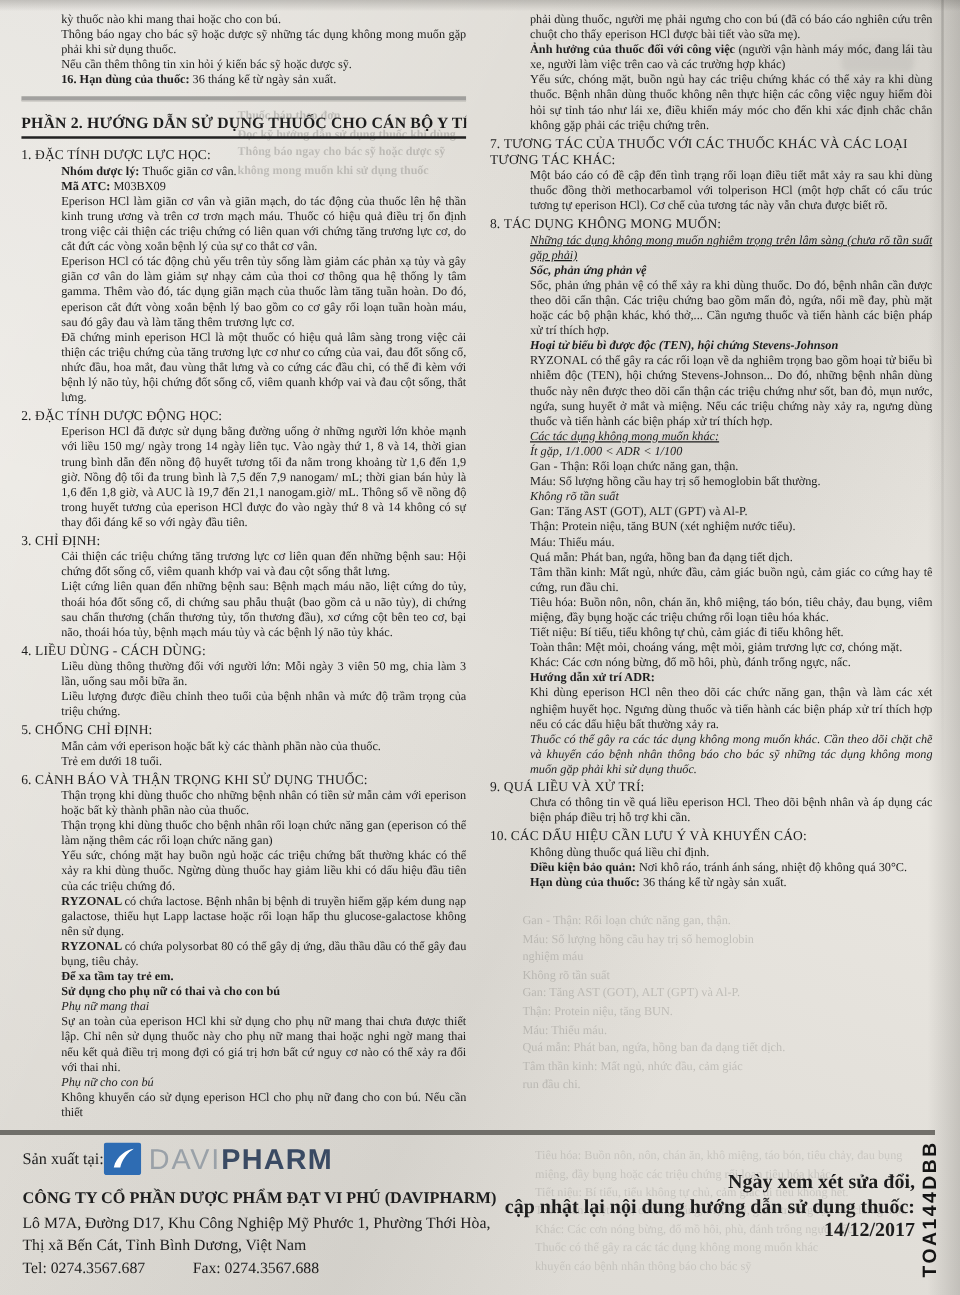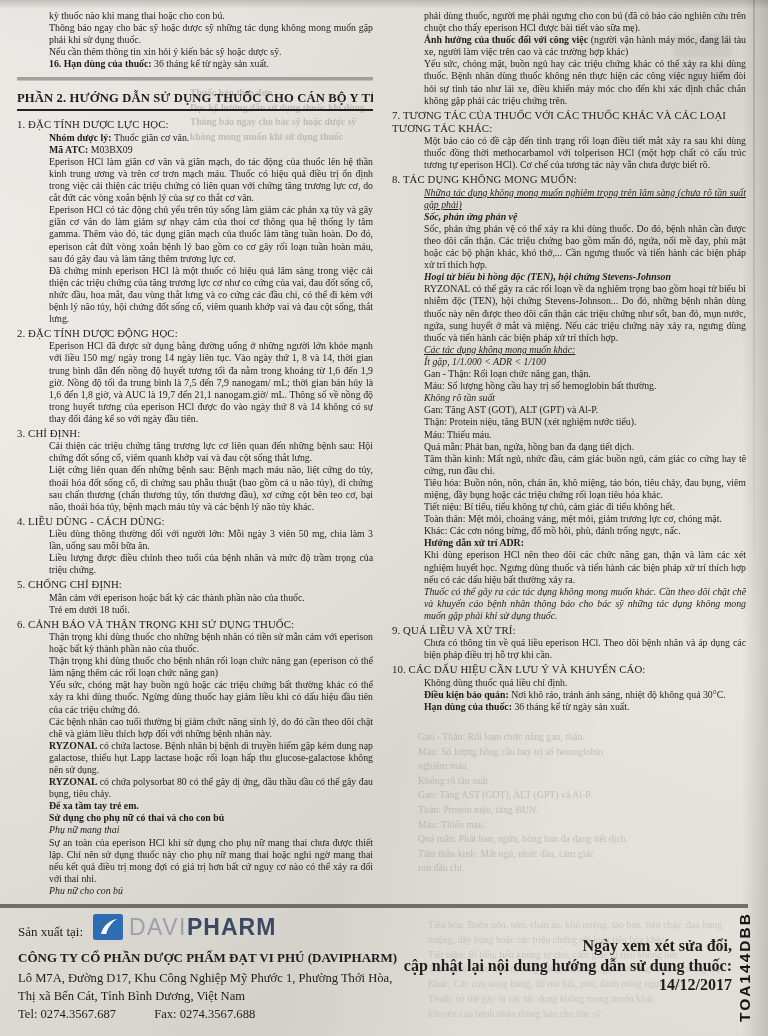--- a/index.html
+++ b/index.html
@@ -33,21 +33,21 @@
   .ghost div{white-space:nowrap;overflow:hidden;margin-left:20px;}
   .ghost-heading-area{top:86px;left:170px;width:202px;opacity:.30;font-size:9.6px;line-height:14.6px;text-align:left;}
   .ghost-back{top:730px;left:398px;width:346px;opacity:.28;font-weight:normal;font-size:9.8px;line-height:14.6px;}
   .ghost-bottom{top:918px;left:408px;width:338px;opacity:.20;font-weight:normal;font-size:9.8px;line-height:14.8px;}
   .ghost-stamp{position:absolute;top:32px;left:666px;width:72px;height:64px;opacity:.15;z-index:1;}
   .ghost-stamp div{background:#8b8b88;border-radius:6px;filter:blur(2px);}
   .stamp-a{width:58px;height:24px;margin:2px auto;}
   .stamp-b{width:64px;height:26px;margin:6px auto;}
   
   .footer-divider{position:absolute;top:904px;left:0;width:748px;height:4px;background:#55544f;opacity:.8;z-index:4;}
-  .footer-made{position:absolute;top:914px;left:18px;display:flex;align-items:flex-end;gap:10px;z-index:5;}
+  .footer-made{position:absolute;top:914px;left:18px;display:flex;align-items:center;z-index:5;}
   .made-label{font-size:13px;}
   .logo{display:flex;align-items:center;gap:6px;}
   .logo-text{font-family:"Liberation Sans",sans-serif;font-size:23px;line-height:26px;}
   .logo-davi{color:#9aa1a8;font-weight:400;letter-spacing:1.5px;}
   .logo-pharm{color:#3a4a63;font-weight:700;letter-spacing:1px;}
   .footer-company{position:absolute;top:950px;left:18px;font-weight:bold;font-size:13px;z-index:5;}
   .footer-addr{position:absolute;top:970px;left:18px;font-size:12.6px;line-height:17.5px;z-index:5;}
   .footer-telfax{position:absolute;top:1007px;left:18px;font-size:12.6px;z-index:5;}
   .footer-telfax .fax{margin-left:38px;}
   .footer-right{position:absolute;top:936px;left:402px;width:330px;text-align:right;font-weight:bold;
@@ -116,21 +116,20 @@
         <div class="sec-heading"><span class="run-n">4. LIỀU DÙNG - CÁCH DÙNG:</span></div>
         <div class="para"><span class="run-n">Liều dùng thông thường đối với người lớn: Mỗi ngày 3 viên 50 mg, chia làm 3 lần, uống sau mỗi bữa ăn.</span></div>
         <div class="para"><span class="run-n">Liều lượng được điều chỉnh theo tuổi của bệnh nhân và mức độ trầm trọng của triệu chứng.</span></div>
         <div class="sec-heading"><span class="run-n">5. CHỐNG CHỈ ĐỊNH:</span></div>
         <div class="para"><span class="run-n">Mẫn cảm với eperison hoặc bất kỳ các thành phần nào của thuốc.</span></div>
         <div class="para"><span class="run-n">Trẻ em dưới 18 tuổi.</span></div>
         <div class="sec-heading"><span class="run-n">6. CẢNH BÁO VÀ THẬN TRỌNG KHI SỬ DỤNG THUỐC:</span></div>
         <div class="para"><span class="run-n">Thận trọng khi dùng thuốc cho những bệnh nhân có tiền sử mẫn cảm với eperison hoặc bất kỳ thành phần nào của thuốc.</span></div>
         <div class="para"><span class="run-n">Thận trọng khi dùng thuốc cho bệnh nhân rối loạn chức năng gan (eperison có thể làm nặng thêm các rối loạn chức năng gan)</span></div>
         <div class="para"><span class="run-n">Yếu sức, chóng mặt hay buồn ngủ hoặc các triệu chứng bất thường khác có thể xảy ra khi dùng thuốc. Ngừng dùng thuốc hay giảm liều khi có dấu hiệu đầu tiên của các triệu chứng đó.</span></div>
-        <div class="para"><span class="run-n">Các bệnh nhân cao tuổi thường bị giảm chức năng sinh lý, do đó cần theo dõi chặt chẽ và giảm liều thích hợp đối với những bệnh nhân này.</span></div>
         <div class="para"><span class="run-b">RYZONAL </span><span class="run-n">có chứa lactose. Bệnh nhân bị bệnh di truyền hiếm gặp kém dung nạp galactose, thiếu hụt Lapp lactase hoặc rối loạn hấp thu glucose-galactose không nên sử dụng.</span></div>
         <div class="para"><span class="run-b">RYZONAL </span><span class="run-n">có chứa polysorbat 80 có thể gây dị ứng, dầu thầu dầu có thể gây đau bụng, tiêu chảy.</span></div>
         <div class="para"><span class="run-b">Để xa tầm tay trẻ em.</span></div>
         <div class="para"><span class="run-b">Sử dụng cho phụ nữ có thai và cho con bú</span></div>
         <div class="para"><span class="run-i">Phụ nữ mang thai</span></div>
         <div class="para"><span class="run-n">Sự an toàn của eperison HCl khi sử dụng cho phụ nữ mang thai chưa được thiết lập. Chỉ nên sử dụng thuốc này cho phụ nữ mang thai hoặc nghi ngờ mang thai nếu kết quả điều trị mong đợi có giá trị hơn bất cứ nguy cơ nào có thể xảy ra đối với thai nhi.</span></div>
         <div class="para"><span class="run-i">Phụ nữ cho con bú</span></div>
         <div class="para"><span class="run-n">Không khuyến cáo sử dụng eperison HCl cho phụ nữ đang cho con bú. Nếu cần thiết</span></div>
       </div>
   </div>
@@ -139,21 +138,21 @@
     <div id="rightBlocks">
         <div class="para"><span class="run-n">phải dùng thuốc, người mẹ phải ngưng cho con bú (đã có báo cáo nghiên cứu trên chuột cho thấy eperison HCl được bài tiết vào sữa mẹ).</span></div>
         <div class="para"><span class="run-b">Ảnh hưởng của thuốc đối với công việc </span><span class="run-n">(người vận hành máy móc, đang lái tàu xe, người làm việc trên cao và các trường hợp khác)</span></div>
         <div class="para"><span class="run-n">Yếu sức, chóng mặt, buồn ngủ hay các triệu chứng khác có thể xảy ra khi dùng thuốc. Bệnh nhân dùng thuốc không nên thực hiện các công việc nguy hiểm đòi hỏi sự tỉnh táo như lái xe, điều khiển máy móc cho đến khi xác định chắc chắn không gặp phải các triệu chứng trên.</span></div>
         <div class="sec-heading"><span class="run-n">7. TƯƠNG TÁC CỦA THUỐC VỚI CÁC THUỐC KHÁC VÀ CÁC LOẠI TƯƠNG TÁC KHÁC:</span></div>
         <div class="para"><span class="run-n">Một báo cáo có đề cập đến tình trạng rối loạn điều tiết mắt xảy ra sau khi dùng thuốc đồng thời methocarbamol với tolperison HCl (một hợp chất có cấu trúc tương tự eperison HCl). Cơ chế của tương tác này vẫn chưa được biết rõ.</span></div>
         <div class="sec-heading"><span class="run-n">8. TÁC DỤNG KHÔNG MONG MUỐN:</span></div>
         <div class="para"><span class="run-u">Những tác dụng không mong muốn nghiêm trọng trên lâm sàng (chưa rõ tần suất gặp phải)</span></div>
         <div class="para"><span class="run-bi">Sốc, phản ứng phản vệ</span></div>
         <div class="para"><span class="run-n">Sốc, phản ứng phản vệ có thể xảy ra khi dùng thuốc. Do đó, bệnh nhân cần được theo dõi cẩn thận. Các triệu chứng bao gồm mẩn đỏ, ngứa, nổi mề đay, phù mặt hoặc các bộ phận khác, khó thở,... Cần ngưng thuốc và tiến hành các biện pháp xử trí thích hợp.</span></div>
-        <div class="para"><span class="run-bi">Hoại tử biểu bì hồng độc (TEN), hội chứng Stevens-Johnson</span></div>
+        <div class="para"><span class="run-bi">Hoại tử biểu bì được độc (TEN), hội chứng Stevens-Johnson</span></div>
         <div class="para"><span class="run-n">RYZONAL có thể gây ra các rối loạn về da nghiêm trọng bao gồm hoại tử biểu bì nhiễm độc (TEN), hội chứng Stevens-Johnson... Do đó, những bệnh nhân dùng thuốc này nên được theo dõi cẩn thận các triệu chứng như sốt, ban đỏ, mụn nước, ngứa, sung huyết ở mắt và miệng. Nếu các triệu chứng này xảy ra, ngưng dùng thuốc và tiến hành các biện pháp xử trí thích hợp.</span></div>
         <div class="para"><span class="run-u">Các tác dụng không mong muốn khác:</span></div>
         <div class="para"><span class="run-i">Ít gặp, 1/1.000 &lt; ADR &lt; 1/100</span></div>
         <div class="para"><span class="run-n">Gan - Thận: Rối loạn chức năng gan, thận.</span></div>
         <div class="para"><span class="run-n">Máu: Số lượng hồng cầu hay trị số hemoglobin bất thường.</span></div>
         <div class="para"><span class="run-i">Không rõ tần suất</span></div>
         <div class="para"><span class="run-n">Gan: Tăng AST (GOT), ALT (GPT) và Al-P.</span></div>
         <div class="para"><span class="run-n">Thận: Protein niệu, tăng BUN (xét nghiệm nước tiểu).</span></div>
         <div class="para"><span class="run-n">Máu: Thiếu máu.</span></div>
         <div class="para"><span class="run-n">Quá mẫn: Phát ban, ngứa, hồng ban đa dạng tiết dịch.</span></div>

